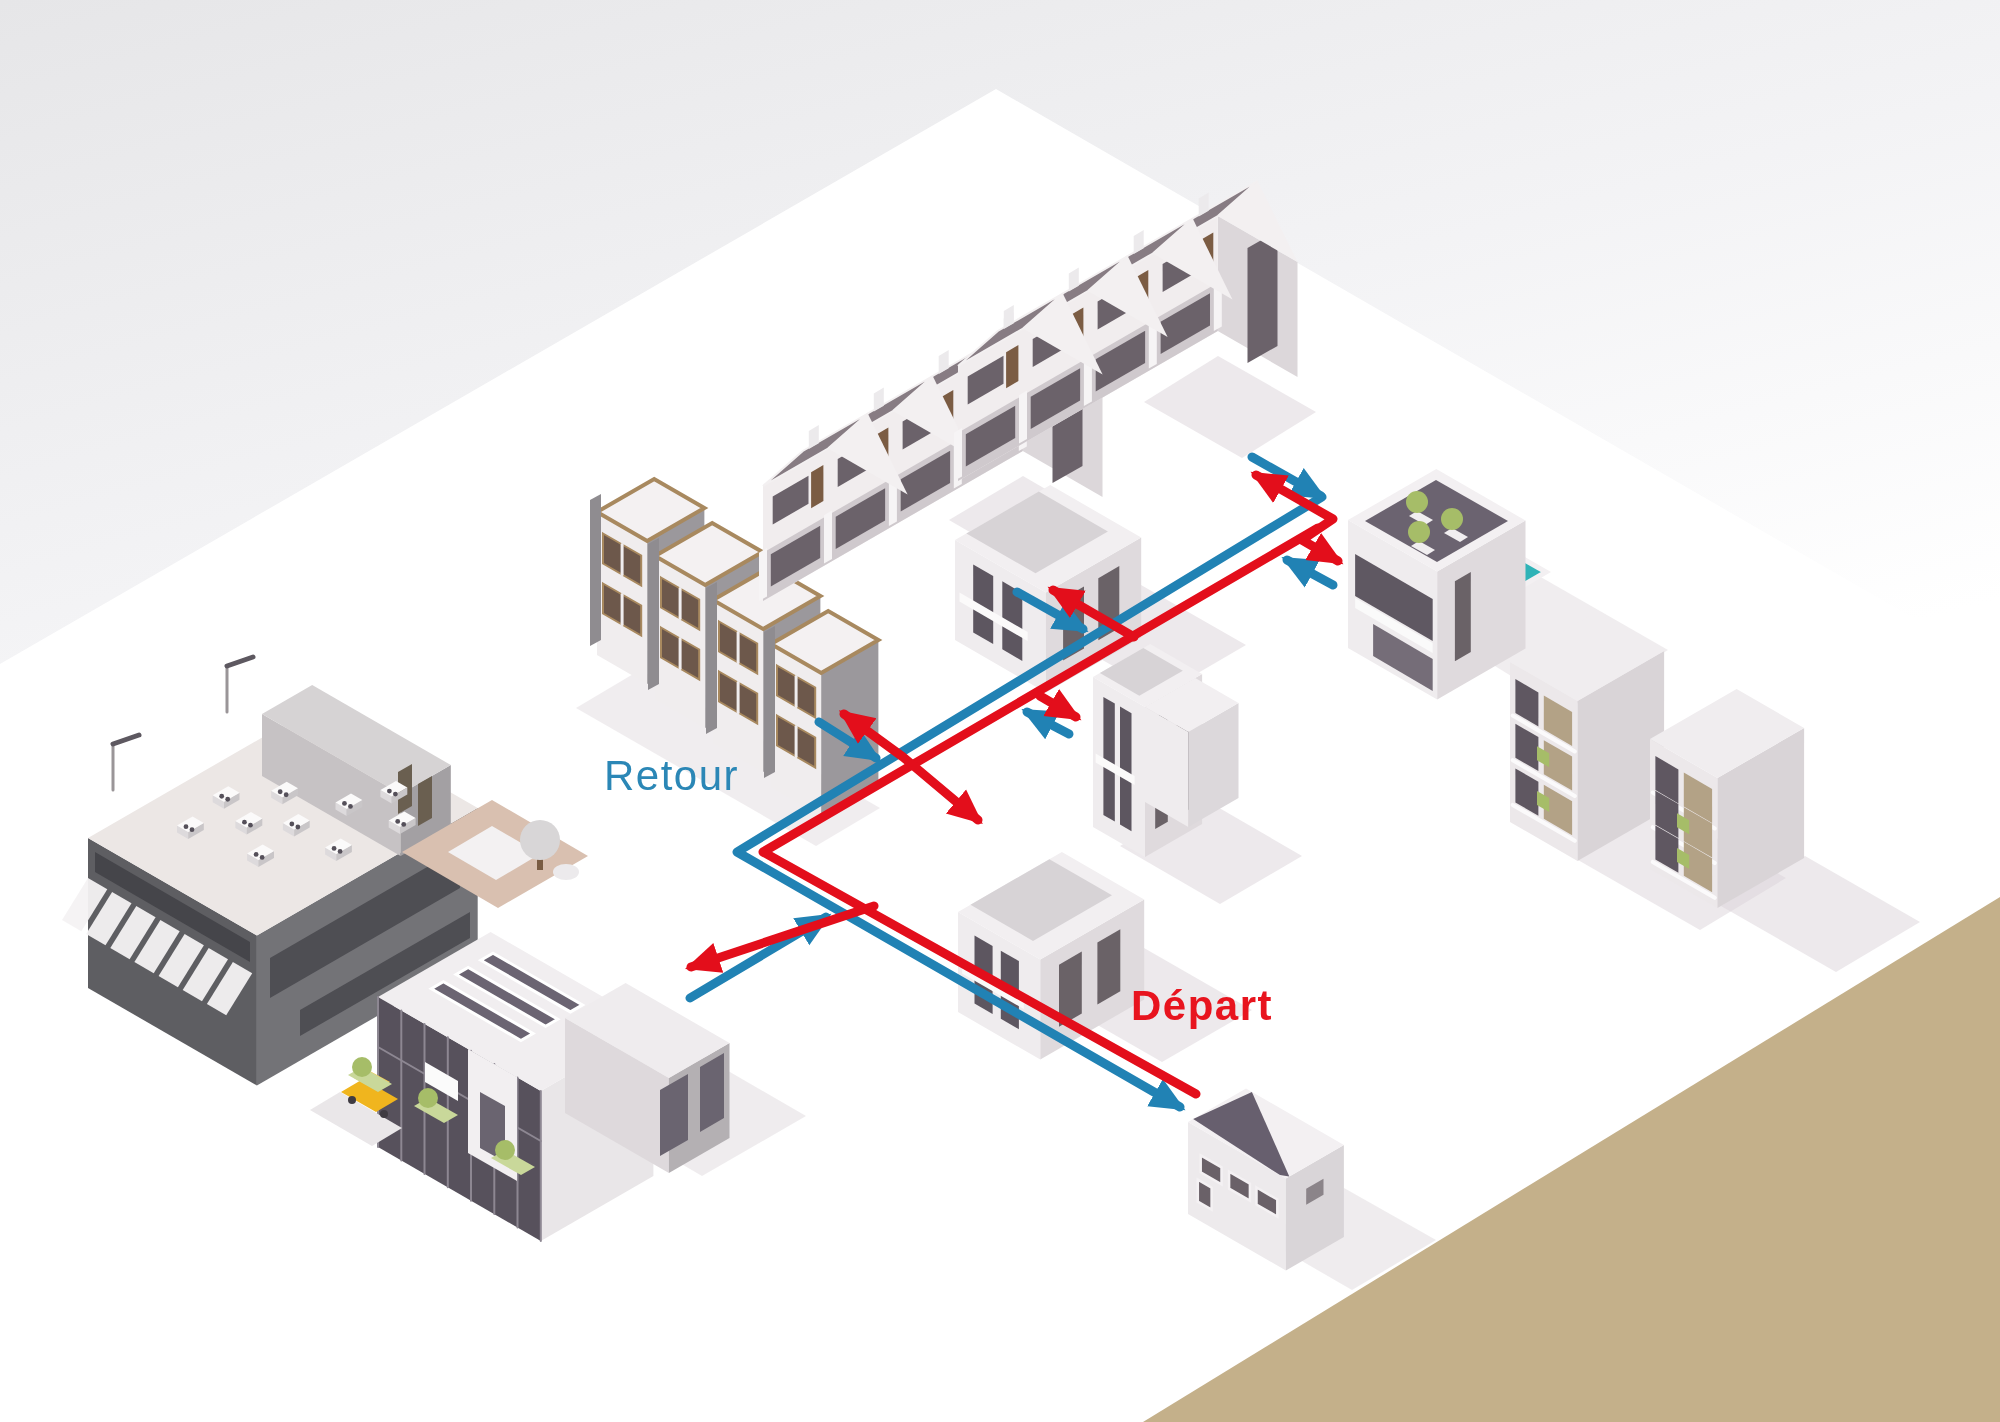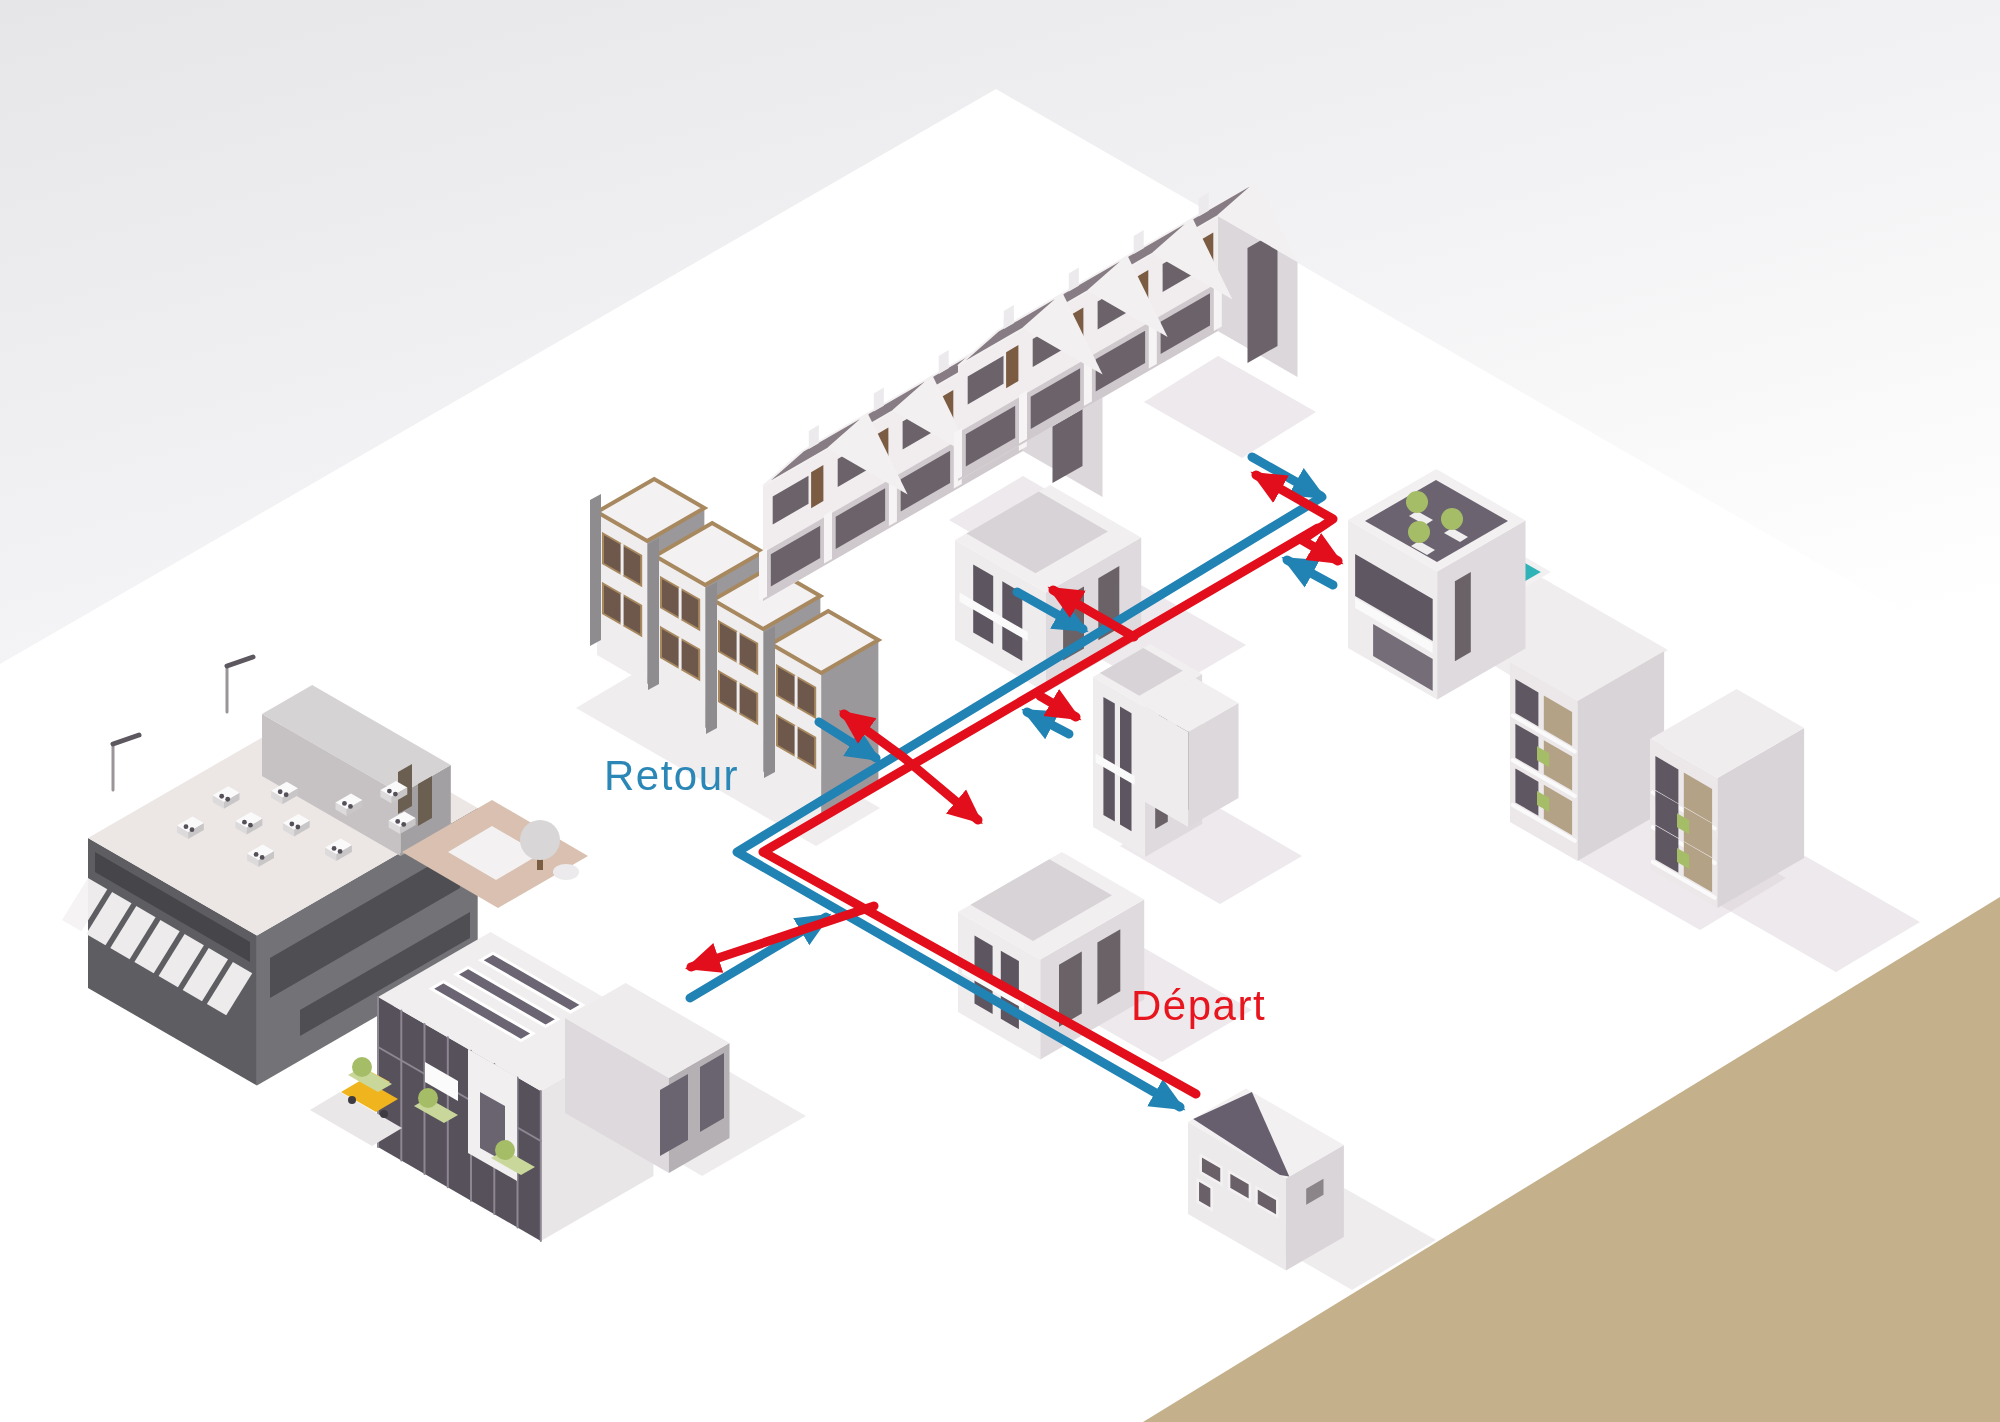--- a/index.html
+++ b/index.html
@@ -2,21 +2,21 @@
 <html><head>
 <meta charset="utf-8">
 <style>
   html,body{margin:0;padding:0;background:#fff;}
   .stage{position:relative;width:2000px;height:1422px;overflow:hidden;
          background:linear-gradient(165deg,#e6e6e8 0%,#f3f3f5 32%,#ffffff 58%);
          font-family:"Liberation Sans",sans-serif;}
   svg{position:absolute;left:0;top:0;}
   .label{position:absolute;white-space:pre-line;}
   .label-retour{left:604px;top:752px;font-size:42px;letter-spacing:1.5px;font-weight:400;}
-  .label-depart{left:1131px;top:982px;font-size:42px;letter-spacing:1.5px;font-weight:400;}
+  .label-depart{left:1131px;top:982px;font-size:42px;letter-spacing:1.5px;font-weight:700;}
   .label-plant{left:884px;top:1186px;font-size:45px;font-weight:bold;width:400px;line-height:1.18;letter-spacing:.5px;}
 </style>
 </head>
 <body>
 
 <div class="stage">
   <svg id="scene" width="2000" height="1422" viewBox="0 0 2000 1422">
       <g>
         <polygon points="996.0,89.0 2000.0,668.0 2000.0,897.0 1143.0,1422.0 0.0,1422.0 0.0,664.0" fill="#ffffff"></polygon>
         <polygon points="1143.0,1422.0 2000.0,897.0 2000.0,1422.0" fill="#c4b08a"></polygon>

